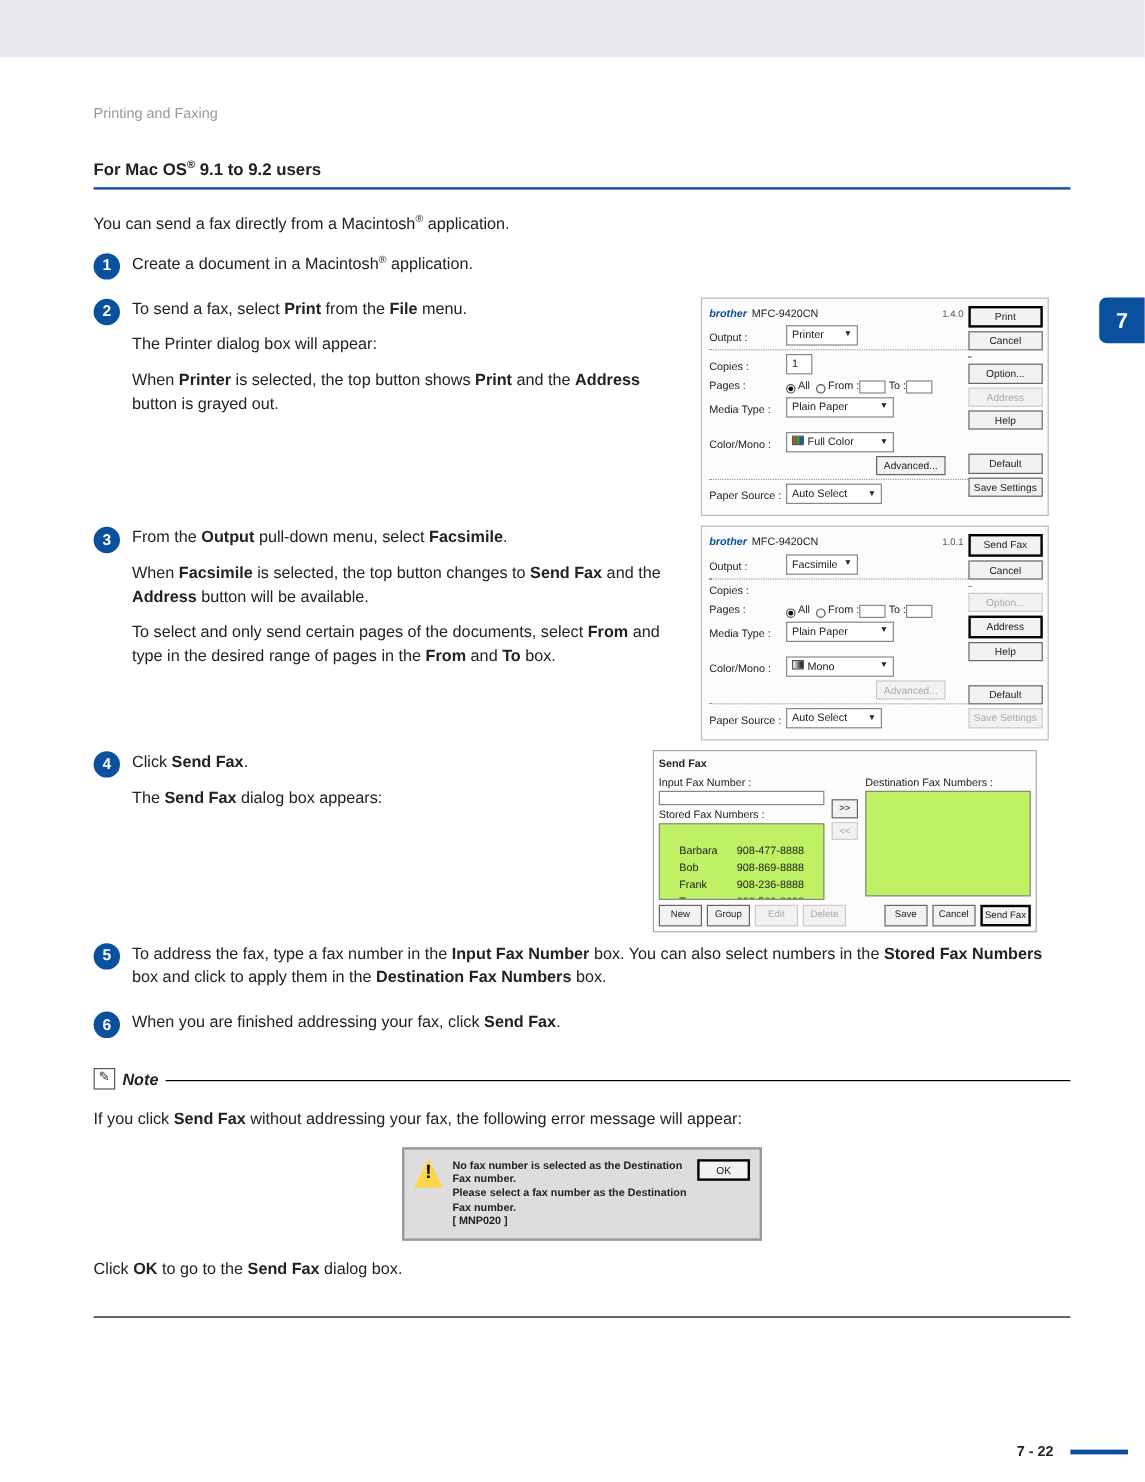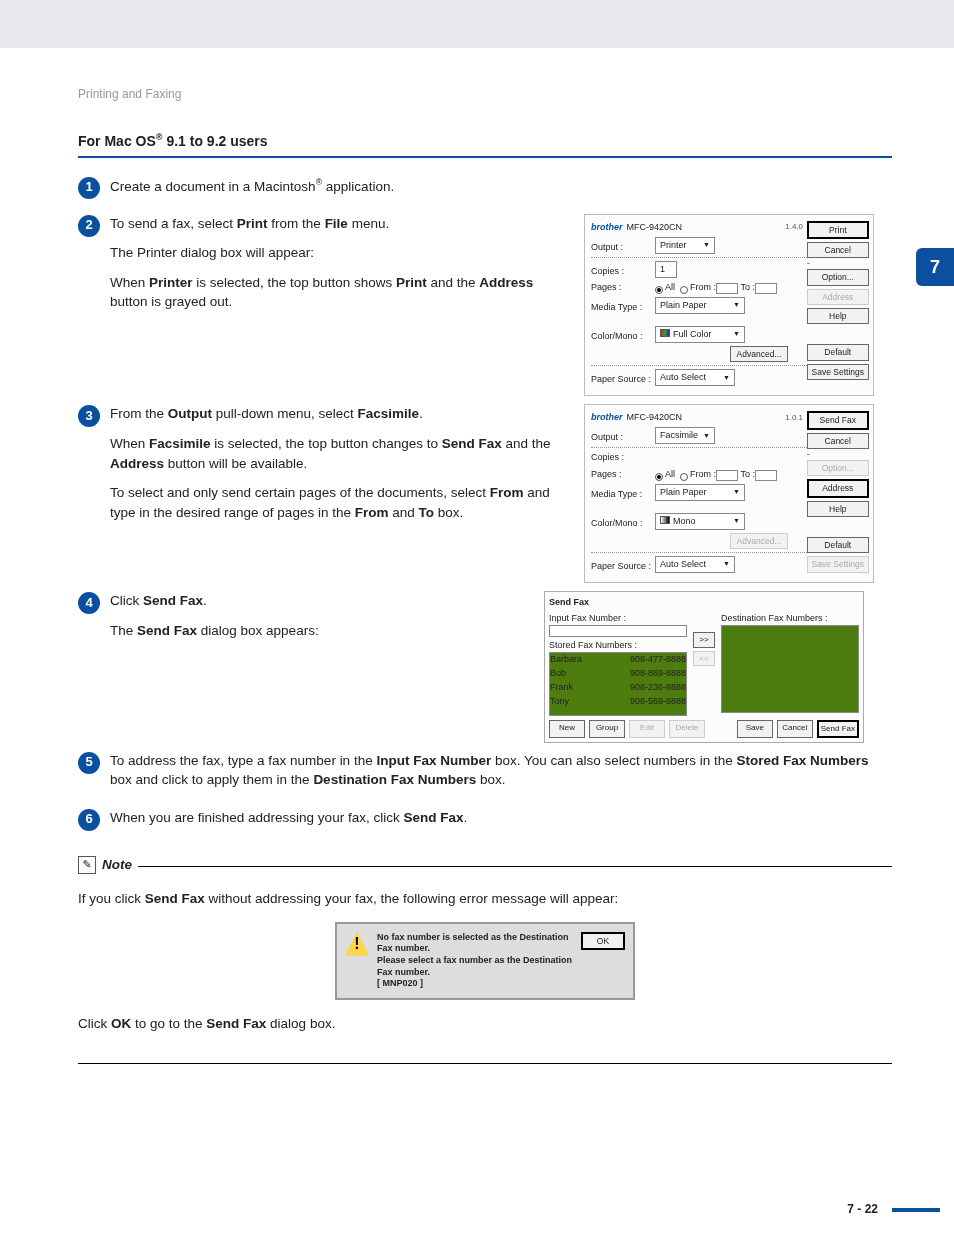--- a/index.html
+++ b/index.html
@@ -72,21 +72,21 @@
   .swatch { display: inline-block; width: 10px; height: 8px; background: linear-gradient(90deg,#d22,#2a2,#22d); border: 1px solid #555; margin-right: 3px; }
   .swatch.mono { background: linear-gradient(90deg,#fff,#000); }
   .sendfax-shot {
     border: 1px solid #aaa; background: #fcfcfc; font-size: 9px;
     width: 320px; padding: 4px;
   }
   .sf-head { font-weight: bold; margin-bottom: 3px; }
   .sf-cols { display: flex; gap: 6px; }
   .sf-left, .sf-right { flex: 1; }
   .sf-input { border: 1px solid #888; height: 12px; width: 100%; background: #fff; margin-bottom: 2px; }
-  .sf-list { border: 1px solid #888; height: 64px; background: #4d7c0f; padding: 0; overflow: hidden; }
+  .sf-list { border: 1px solid #888; height: 64px; background: #bef264; padding: 16px; overflow: hidden; }
   .sf-item { display: flex; justify-content: space-between; margin-bottom: 1px; }
   .sf-btns { display: flex; gap: 4px; margin-top: 4px; flex-wrap: wrap; }
   .sf-btns .btn { min-width: 36px; font-size: 8px; padding: 1px 2px; text-align: center; }
   .note-block { margin-top: 18px; border-bottom: 1px solid #000; padding-bottom: 16px; }
   .note-head { display: flex; align-items: center; gap: 6px; }
   .note-title { font-weight: bold; font-style: italic; }
   .note-line { border-top: 1px solid #000; flex: 1; margin-top: 2px; }
   .note-icon { width: 18px; height: 18px; border: 1px solid #555; display: flex; align-items: center; justify-content: center; font-size: 11px; }
   .note-icon::before { content: "✎"; }
   .alert-shot {
@@ -113,20 +113,23 @@
 
 <div class="page">
   <div class="chapter-tab">7</div>
 
   <div class="breadcrumb">Printing and Faxing</div>
 
   <h2 class="section-title">
     <span>For Mac OS</span><sup>®</sup><span> 9.1 to 9.2 users</span>
   </h2>
 
+  <p class="intro">
+    <span>You can send a fax directly from a Macintosh</span><sup>®</sup><span> application.</span>
+  </p>
 
   <div class="step">
     <div class="step-num">1</div>
     <div class="step-body">
       <p><span>Create a document in a Macintosh</span><sup>®</sup><span> application.</span></p>
     </div>
   </div>
 
   <div class="step">
     <div class="step-num">2</div>

